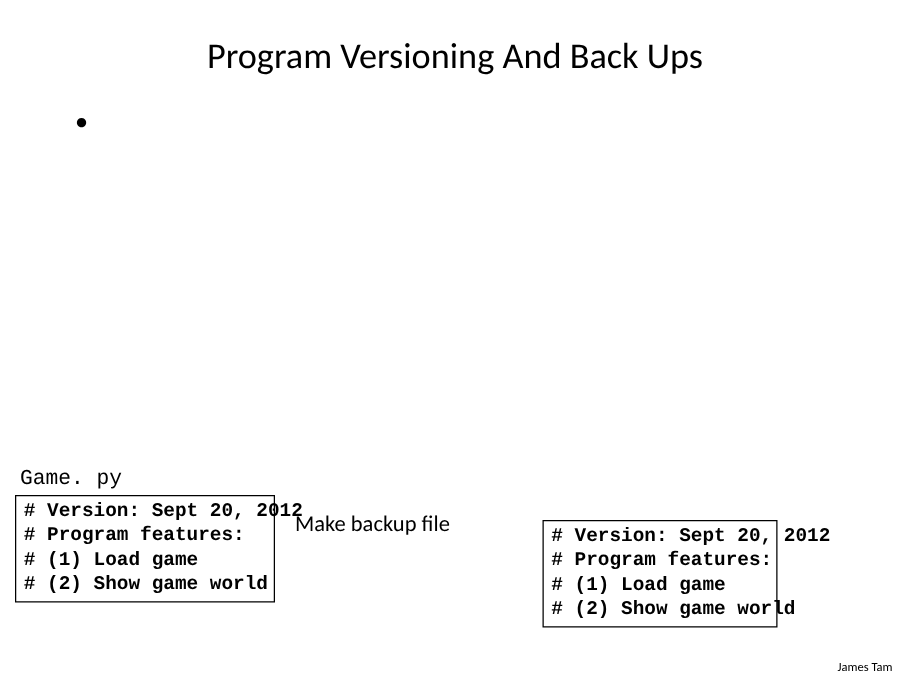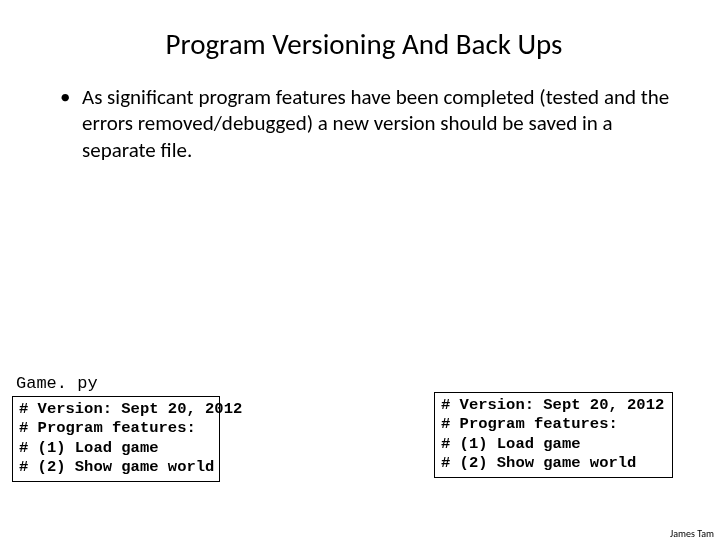--- a/index.html
+++ b/index.html
@@ -66,22 +66,22 @@
       padding: 3px 6px;
       background: #fff;
     }
     .code-left {
       left: 8px;
       top: 32px;
       width: 208px;
     }
     .code-right {
       left: 430px;
-      top: 28px;
-      width: 239px;
+      top: 52px;
+      width: 188px;
     }
     .arrow-label {
       position: absolute;
       left: 228px;
       top: 40px;
       font-size: 18px;
       color: #000;
     }
     .attribution {
       position: absolute;
@@ -91,30 +91,30 @@
       color: #000;
     }
   </style>
 </head>
 <body>
 
 <h1 class="title">Program Versioning And Back Ups</h1>
 
 <div class="bullet-wrap">
   <span class="bullet-dot">•</span>
-  <span class="bullet-text">As significant program features have been completed (tested and the errors removed/debugged) a new version should be saved in a separate file.</span>
 </div>
 
 <div class="diagram">
   <div class="file-label-left">Game. py</div>
 
   <pre class="code-box code-left"># Version: Sept 20, 2012
 # Program features:
 # (1) Load game
 # (2) Show game world</pre>
   <pre class="code-box code-right"># Version: Sept 20, 2012
 # Program features:
 # (1) Load game
 # (2) Show game world</pre>
 
+  <div class="arrow-label">Make backup file</div>
 </div>
 
 <div class="attribution">James Tam</div>
 
 </body></html>

